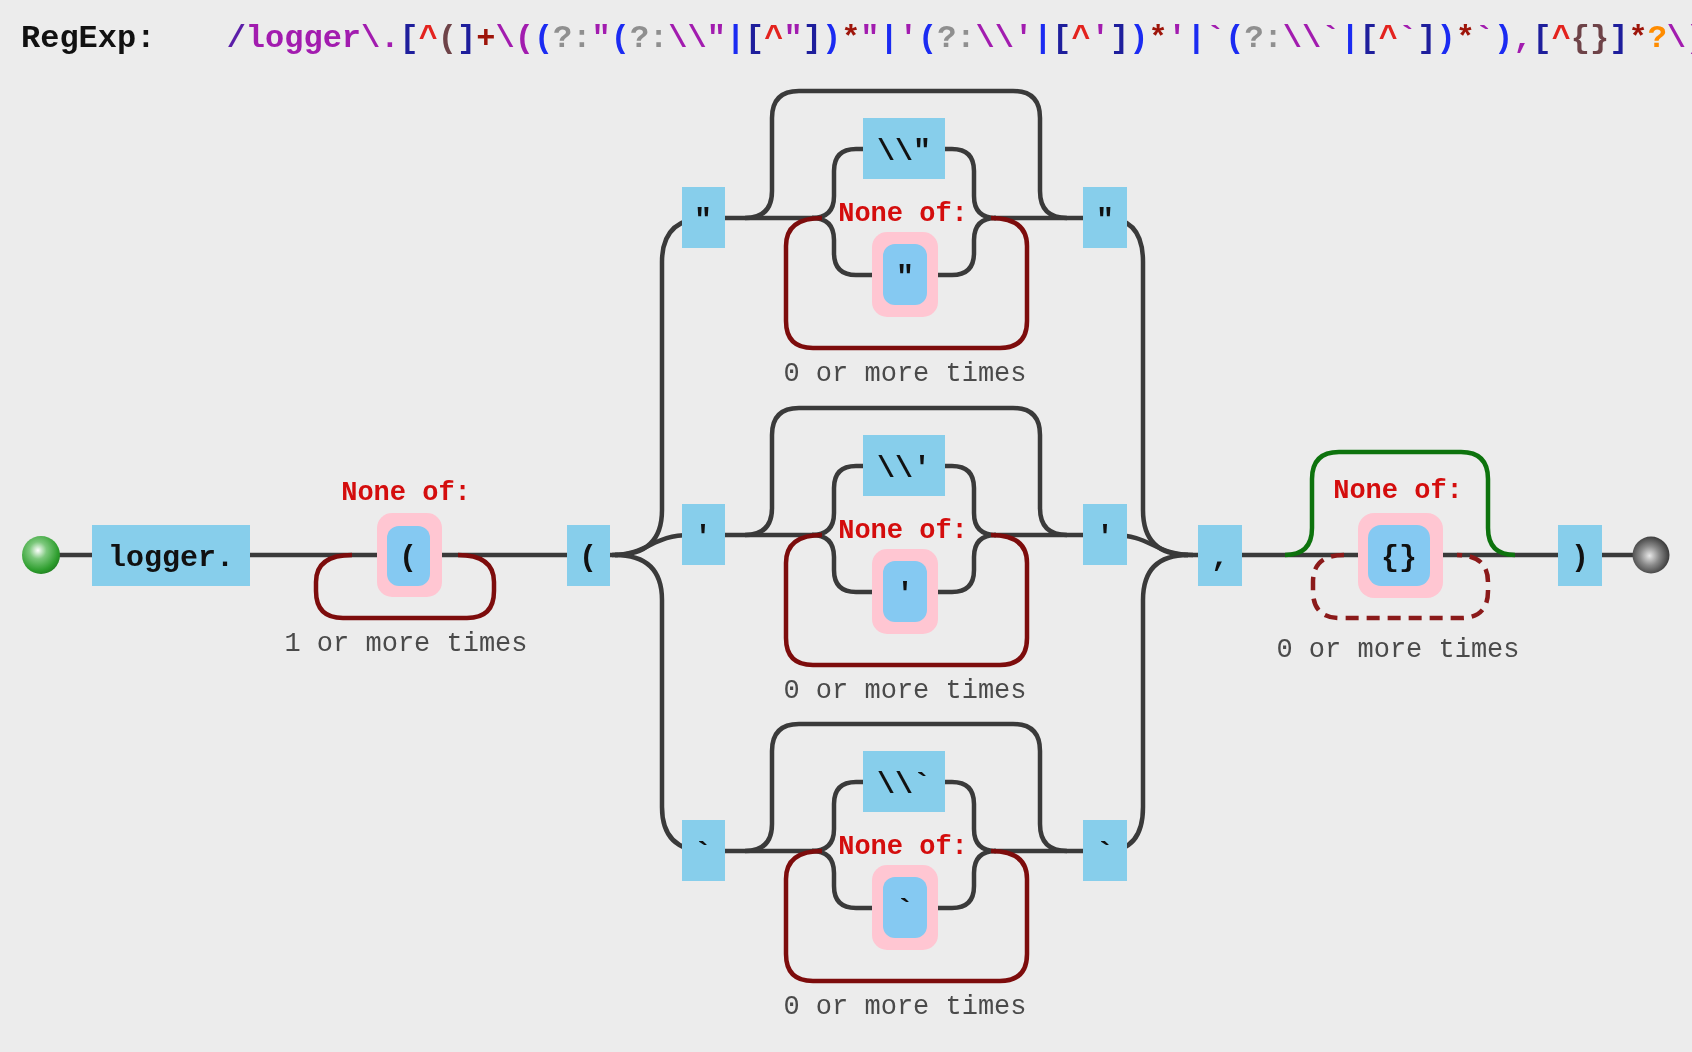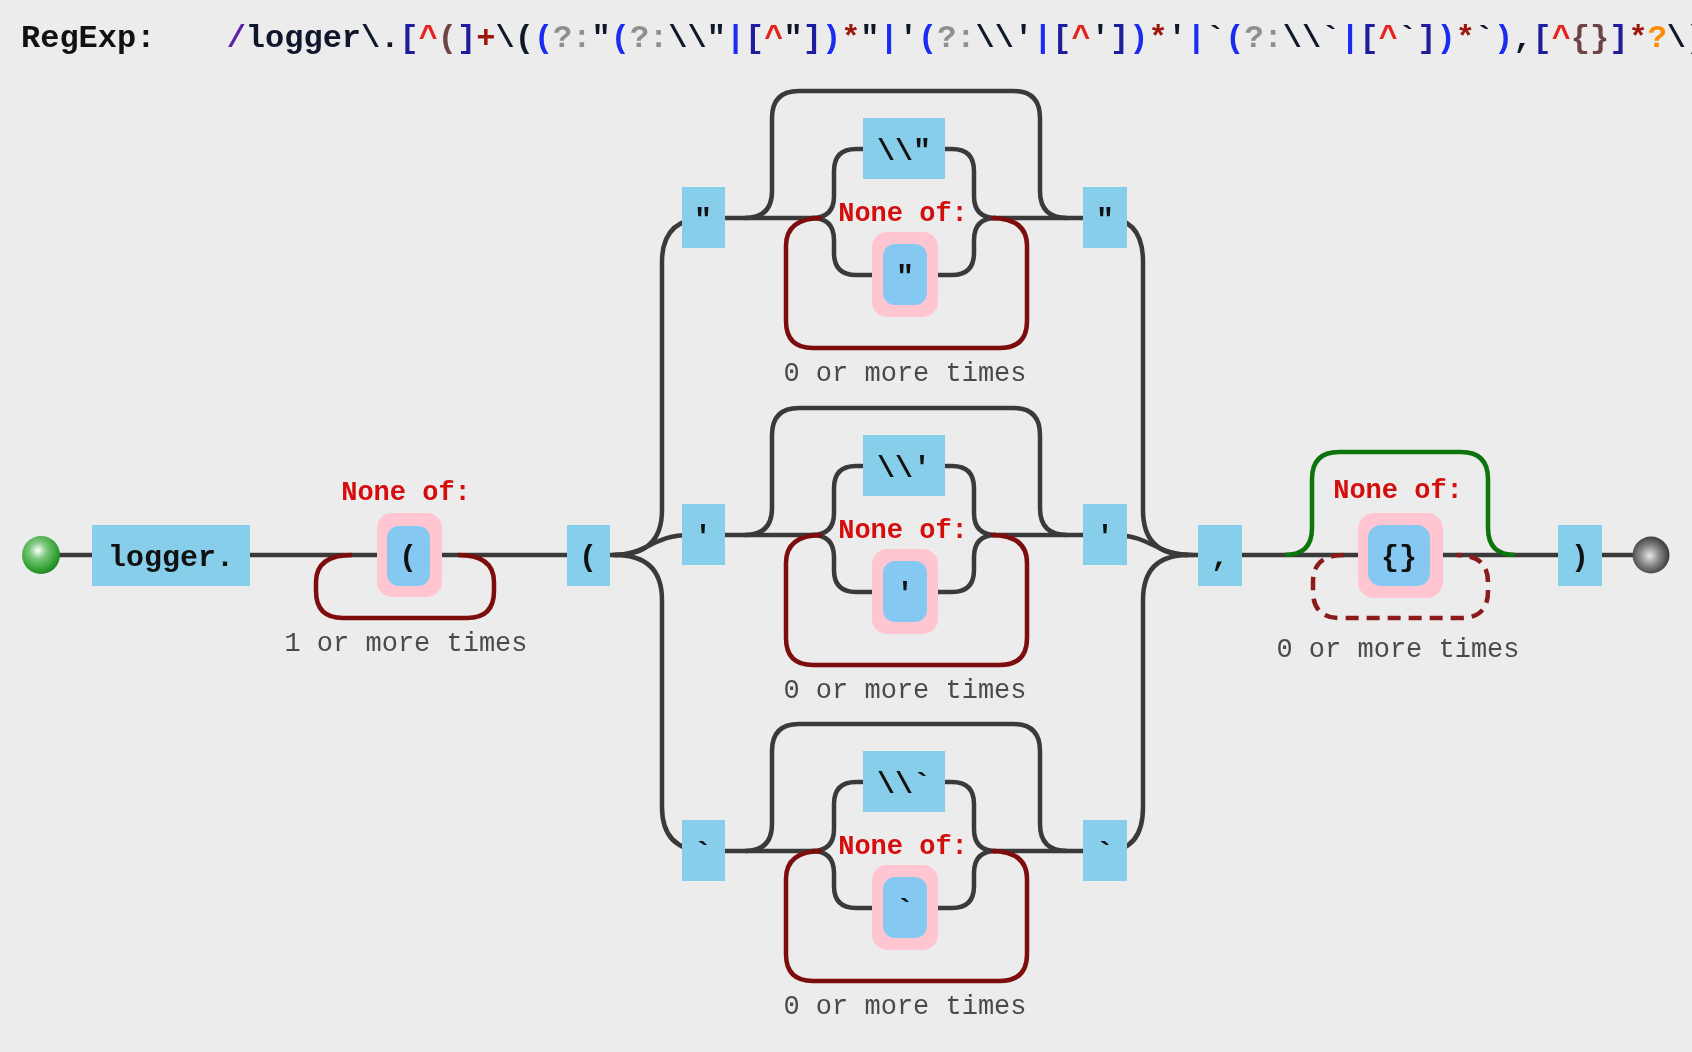--- a/index.html
+++ b/index.html
@@ -5,21 +5,21 @@
   html,body{margin:0;padding:0}
   body{
     width:1692px;height:1052px;background:#ECECEC;overflow:hidden;
     font-family:"Liberation Mono",monospace;position:relative;
   }
   .header{
     position:absolute;left:21px;top:20px;font-size:32px;font-weight:bold;
     white-space:pre;color:#111;display:flex;gap:26px;
   }
   .tk-delim{color:#5B1EA8}
-  .tk-lit{color:#0f172a}
+  .tk-lit{color:#a21caf}
   .tk-brk{color:#1E1E9C}
   .tk-neg{color:#E3231E}
   .tk-csl{color:#6E4348}
   .tk-quant{color:#9E150A}
   .tk-grp{color:#1B2BF2}
   .tk-meta{color:#8F8F8F}
   .tk-lazy{color:#FF8C00}
   svg{position:absolute;left:0;top:0}
   .rail{stroke:#3A3A3A;stroke-width:4.5;fill:none}
   .loop{stroke:#7D0C0C;stroke-width:4.5;fill:none}

